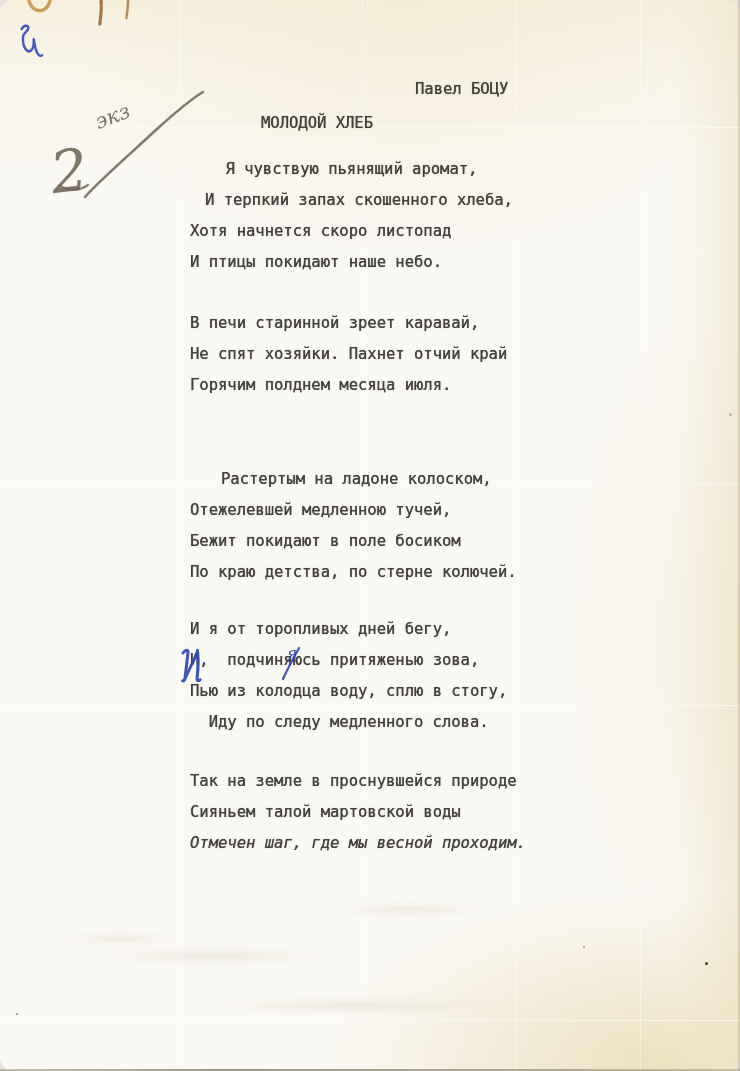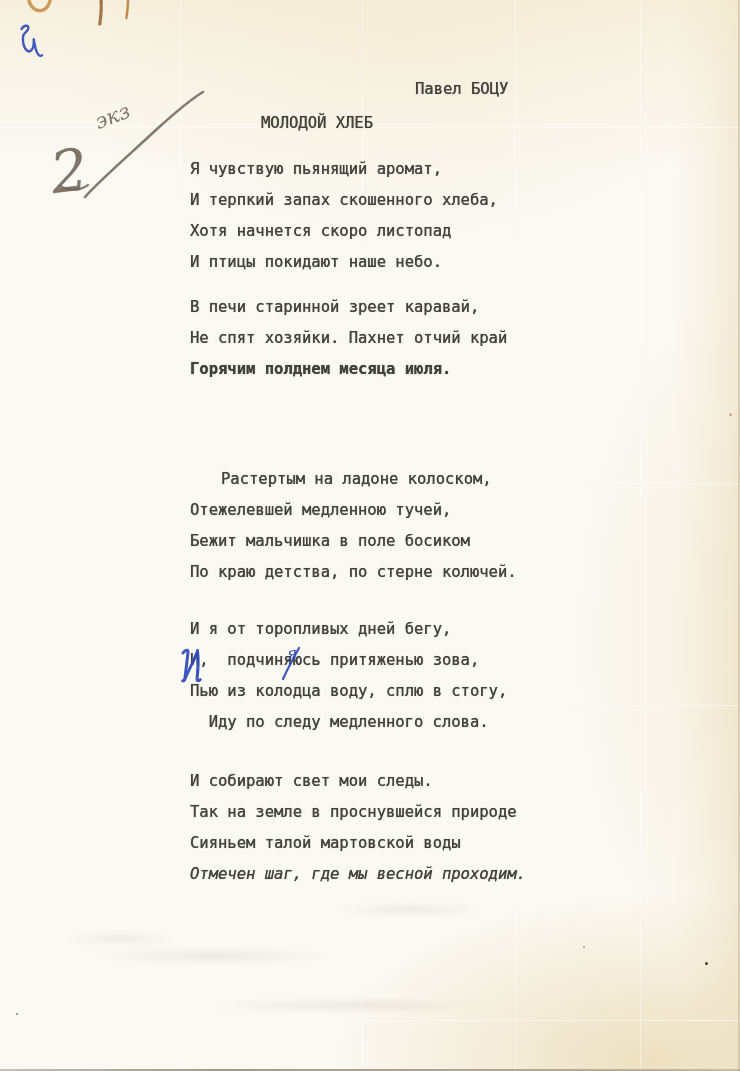--- a/index.html
+++ b/index.html
@@ -10,20 +10,21 @@
   }
   .page{
     position:absolute;left:0;top:0;width:740px;height:1071px;
     background-color:#fbf9f3;
     background-image:
       linear-gradient(180deg, rgba(242,231,202,0.55) 0%, rgba(242,231,202,0.22) 7%, rgba(242,231,202,0) 16%),
       linear-gradient(270deg, rgba(236,222,190,0.55) 0%, rgba(236,222,190,0.25) 4%, rgba(236,222,190,0) 9%),
       radial-gradient(ellipse 460px 240px at 88% 99%, rgba(230,211,167,0.65), rgba(230,211,167,0) 70%),
       radial-gradient(ellipse 260px 520px at 101% 60%, rgba(238,225,195,0.40), rgba(238,225,195,0) 70%),
       radial-gradient(ellipse 500px 300px at 55% 4%, rgba(243,233,206,0.45), rgba(243,233,206,0) 70%);
+    border-radius: 13px;
   }
   .typed{
     position:absolute;
     font-family:"DejaVu Sans Mono","Liberation Mono",monospace;
     font-size:15.5px;
     color:#43413b;
     white-space:pre;
     text-shadow:0 0 0.7px rgba(62,60,54,0.85), 0.4px 0.4px 0.3px rgba(62,60,54,0.25);
   }
   .author{left:415px;top:80px;}
@@ -53,44 +54,43 @@
   <div class="hline" style="top:1020px"></div>
   <div class="vline" style="left:180px"></div>
   <div class="vline" style="left:362px"></div>
   <div class="vline" style="left:515px"></div>
   <div class="vline" style="left:640px"></div>
 
   <div class="typed author">Павел БОЦУ</div>
   <div class="typed title">МОЛОДОЙ ХЛЕБ</div>
   <div>
       <div class="stanza" style="top: 154px;">
-        <div class="line typed" style="position: static;">Я чувствую пьянящий аромат,</div>
-        <div class="line typed" style="position: static;">И терпкий запах скошенного хлеба,</div>
+        <div class="line typed" style="position: static; text-align: center;">Я чувствую пьянящий аромат,</div>
+        <div class="line typed" style="position: static; margin-left: 15px;">И терпкий запах скошенного хлеба,</div>
         <div class="line typed" style="position: static;">Хотя начнется скоро листопад</div>
         <div class="line typed" style="position: static;">И птицы покидают наше небо.</div>
       </div>
-      <div class="stanza" style="top: 292px;">
+      <div class="stanza" style="top: 308px;">
         <div class="line typed" style="position: static;">В печи старинной зреет каравай,</div>
         <div class="line typed" style="position: static;">Не спят хозяйки. Пахнет отчий край</div>
-        <div class="line typed" style="position: static; font-weight: bold;">Горячим полднем месяца июля.</div>
+        <div class="line typed" style="position: static;">Горячим полднем месяца июля.</div>
       </div>
       <div class="stanza" style="top: 464px;">
         <div class="line typed" style="position: static; margin-left: 31px;">Растертым на ладоне колоском,</div>
         <div class="line typed" style="position: static;">Отежелевшей медленною тучей,</div>
-        <div class="line typed" style="position: static;">Бежит мальчишка в поле босиком</div>
+        <div class="line typed" style="position: static;">Бежит покидают в поле босиком</div>
         <div class="line typed" style="position: static;">По краю детства, по стерне колючей.</div>
       </div>
       <div class="stanza" style="top: 614px;">
         <div class="line typed" style="position: static;">И я от торопливых дней бегу,</div>
         <div class="line typed" style="position: static;">И,  подчиняюсь притяженью зова,</div>
         <div class="line typed" style="position: static;">Пью из колодца воду, сплю в стогу,</div>
         <div class="line typed" style="position: static; text-align: center;">Иду по следу медленного слова.</div>
       </div>
       <div class="stanza" style="top: 766px;">
-        <div class="line typed" style="position: static;">И собирают свет мои следы.</div>
         <div class="line typed" style="position: static;">Так на земле в проснувшейся природе</div>
         <div class="line typed" style="position: static;">Сияньем талой мартовской воды</div>
         <div class="line typed" style="position: static; font-style: italic;">Отмечен шаг, где мы весной проходим.</div>
       </div>
     </div>
 
   <div class="smudge" style="left:88px;top:948px;width:250px;height:16px"></div>
   <div class="smudge" style="left:330px;top:903px;width:160px;height:13px"></div>
   <div class="smudge" style="left:200px;top:998px;width:300px;height:15px"></div>
   <div class="smudge" style="left:60px;top:933px;width:120px;height:12px"></div>

